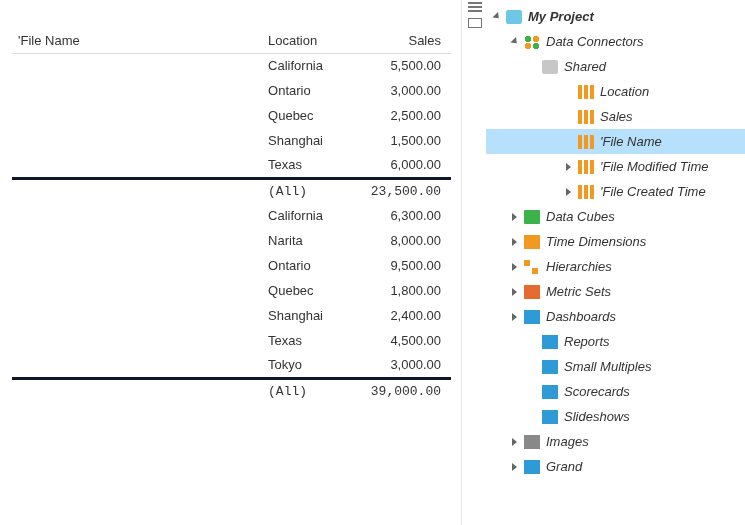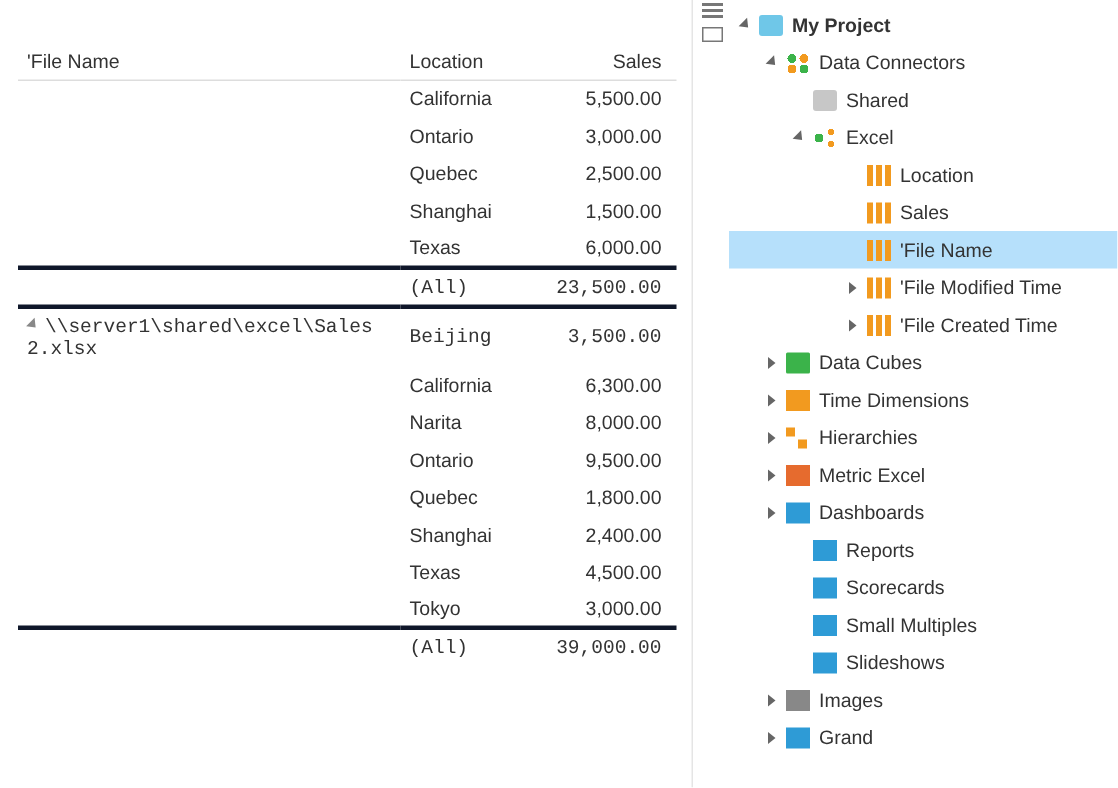--- a/index.html
+++ b/index.html
@@ -86,21 +86,21 @@
     border-top:4px solid transparent;
     border-bottom:4px solid transparent;
     border-left:5px solid #666;
     left:2px; top:1px;
   }
   .arrow.none { visibility:hidden; }
   .ic {
     width:16px; height:14px; margin-right:6px; display:inline-block;
     position:relative;
   }
-  .txt { font-size:13px; color:#333; }
+  .txt { font-size:13px; color:#333;font-style:italic; }
   .bold { font-weight:600; }
   
   .l0{padding-left:6px}.l1{padding-left:24px}.l2{padding-left:42px}
   .l3{padding-left:60px}.l4{padding-left:78px}
   
   .ic-proj{background:linear-gradient(#6fc7e8,#6fc7e8);border-radius:2px}
   .ic-dc{ background:
       radial-gradient(circle at 4px 4px,#3bb34a 3px,transparent 3px),
       radial-gradient(circle at 12px 4px,#f29a1f 3px,transparent 3px),
       radial-gradient(circle at 4px 11px,#f29a1f 3px,transparent 3px),
@@ -168,25 +168,20 @@
         <tr>
           <td class="col-file"></td>
           <td class="col-loc">Texas</td>
           <td class="col-sales">6,000.00</td>
         </tr>
         <tr class="hr">
           <td class="col-file"></td>
           <td class="col-loc">(All)</td>
           <td class="col-sales">23,500.00</td>
         </tr>
-        <tr class="hr">
-          <td class="col-file"><span class="expander"></span><span>\\server1\shared\excel\Sales 2.xlsx</span></td>
-          <td class="col-loc">Beijing</td>
-          <td class="col-sales">3,500.00</td>
-        </tr>
         <tr>
           <td class="col-file"></td>
           <td class="col-loc">California</td>
           <td class="col-sales">6,300.00</td>
         </tr>
         <tr>
           <td class="col-file"></td>
           <td class="col-loc">Narita</td>
           <td class="col-sales">8,000.00</td>
         </tr>
@@ -238,25 +233,20 @@
       <div class="node l1">
         <span class="arrow open"></span>
         <span class="ic ic-dc"></span>
         <span class="txt">Data Connectors</span>
       </div>
       <div class="node l2">
         <span class="arrow none"></span>
         <span class="ic ic-folder"></span>
         <span class="txt">Shared</span>
       </div>
-      <div class="node l2">
-        <span class="arrow open"></span>
-        <span class="ic ic-excel"></span>
-        <span class="txt">Excel</span>
-      </div>
       <div class="node l4">
         <span class="arrow none"></span>
         <span class="ic ic-col"></span>
         <span class="txt">Location</span>
       </div>
       <div class="node l4">
         <span class="arrow none"></span>
         <span class="ic ic-col"></span>
         <span class="txt">Sales</span>
       </div>
@@ -286,41 +276,41 @@
         <span class="txt">Time Dimensions</span>
       </div>
       <div class="node l1">
         <span class="arrow closed"></span>
         <span class="ic ic-hier"></span>
         <span class="txt">Hierarchies</span>
       </div>
       <div class="node l1">
         <span class="arrow closed"></span>
         <span class="ic ic-ms"></span>
-        <span class="txt">Metric Excel</span>
+        <span class="txt">Metric Sets</span>
       </div>
       <div class="node l1">
         <span class="arrow closed"></span>
         <span class="ic ic-dash"></span>
         <span class="txt">Dashboards</span>
       </div>
       <div class="node l2">
         <span class="arrow none"></span>
         <span class="ic ic-rep"></span>
         <span class="txt">Reports</span>
       </div>
       <div class="node l2">
         <span class="arrow none"></span>
+        <span class="ic ic-sm"></span>
+        <span class="txt">Small Multiples</span>
+      </div>
+      <div class="node l2">
+        <span class="arrow none"></span>
         <span class="ic ic-sc"></span>
         <span class="txt">Scorecards</span>
-      </div>
-      <div class="node l2">
-        <span class="arrow none"></span>
-        <span class="ic ic-sm"></span>
-        <span class="txt">Small Multiples</span>
       </div>
       <div class="node l2">
         <span class="arrow none"></span>
         <span class="ic ic-ss"></span>
         <span class="txt">Slideshows</span>
       </div>
       <div class="node l1">
         <span class="arrow closed"></span>
         <span class="ic ic-img"></span>
         <span class="txt">Images</span>

